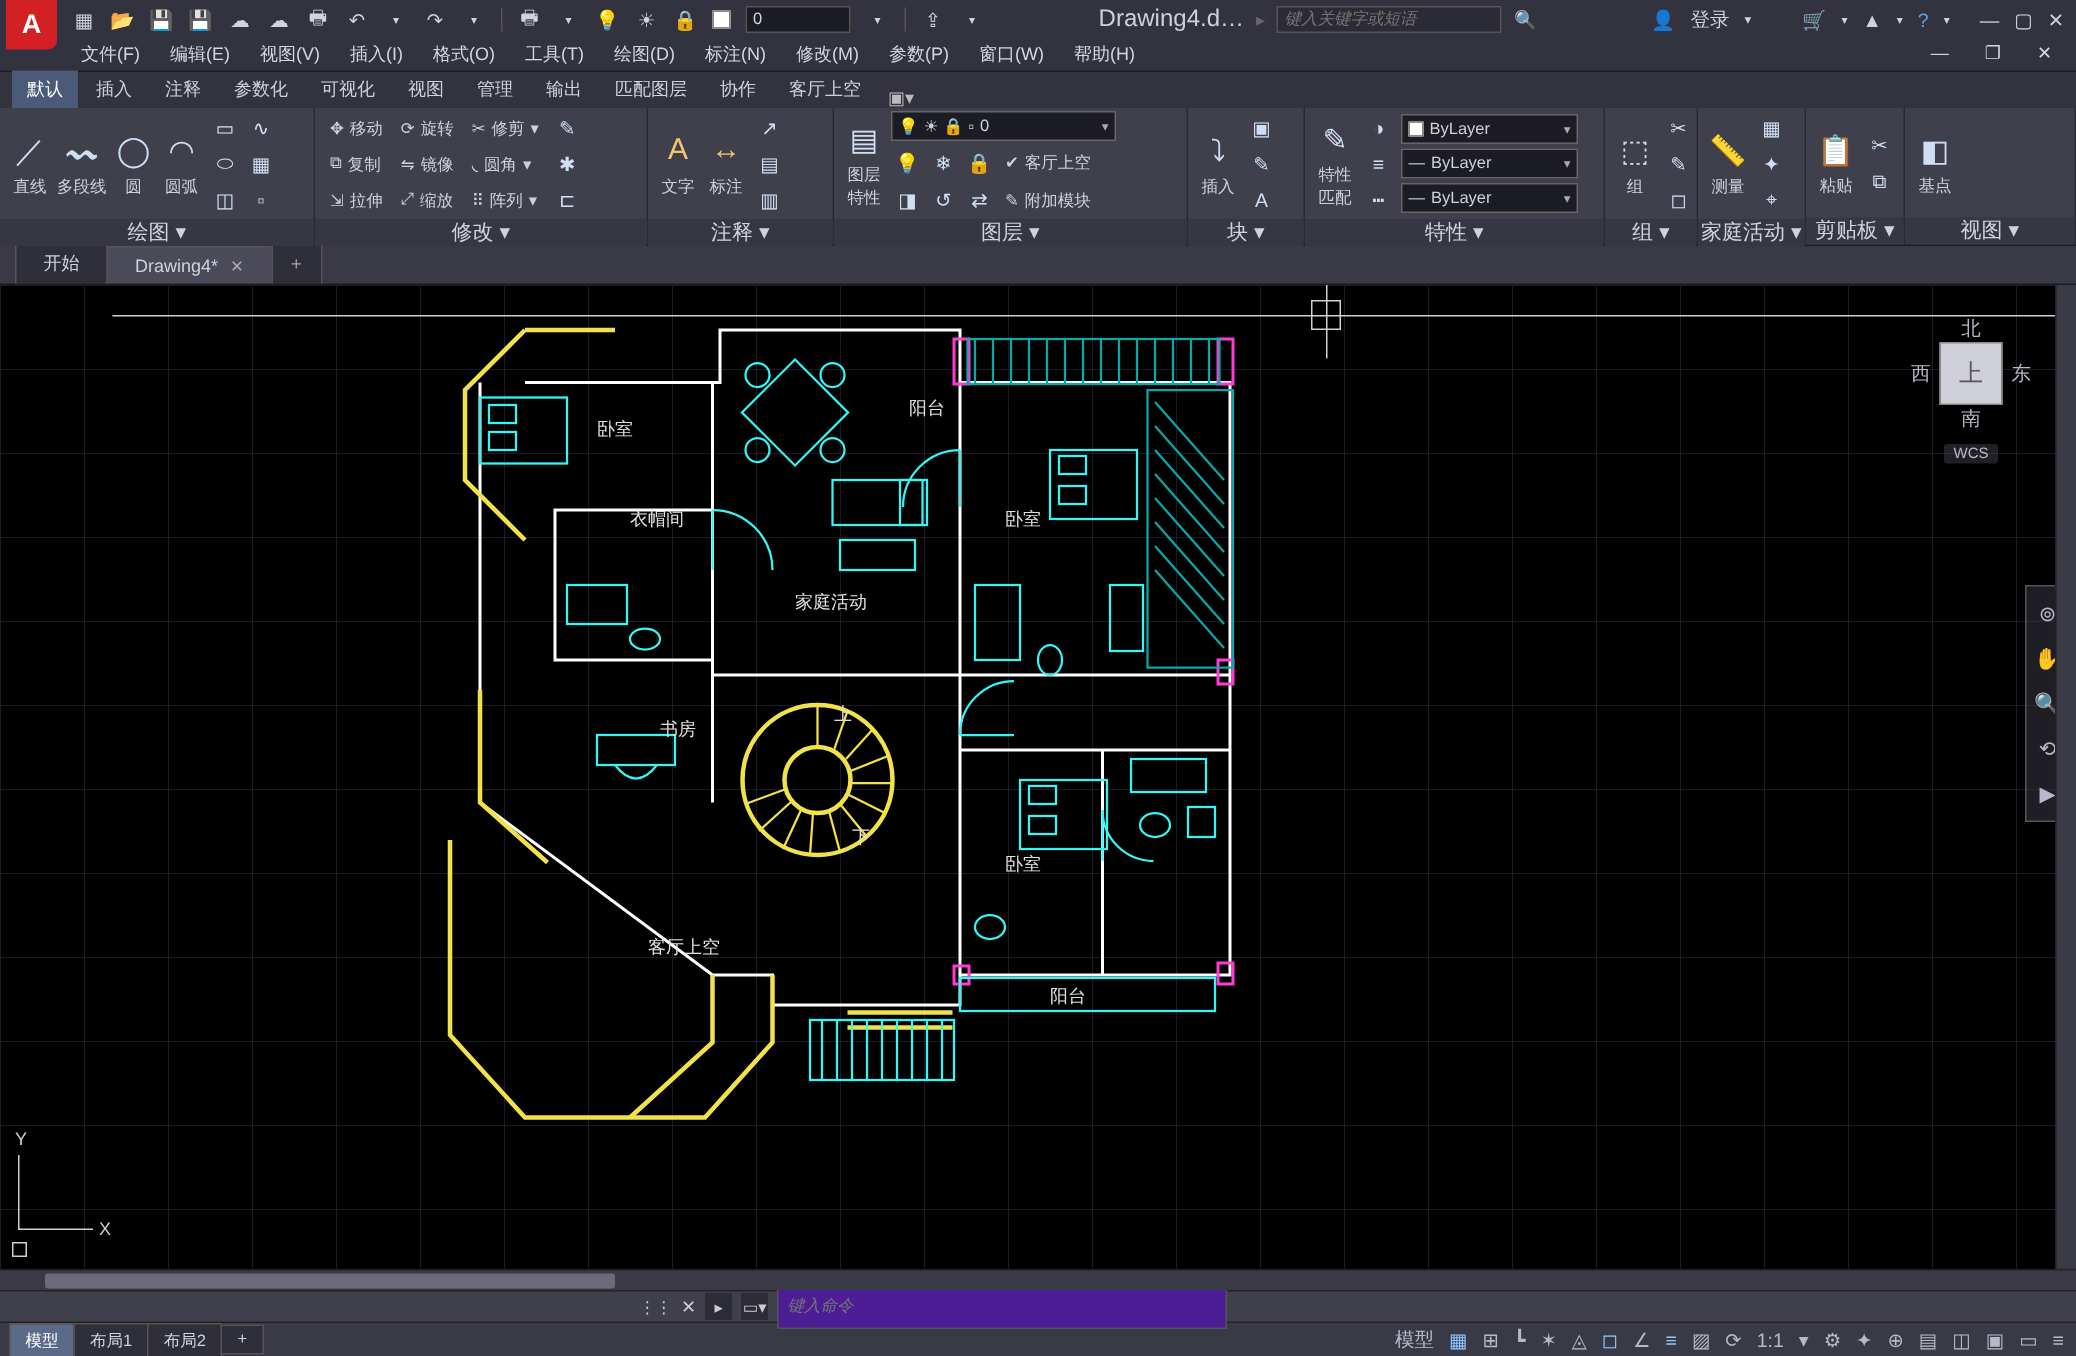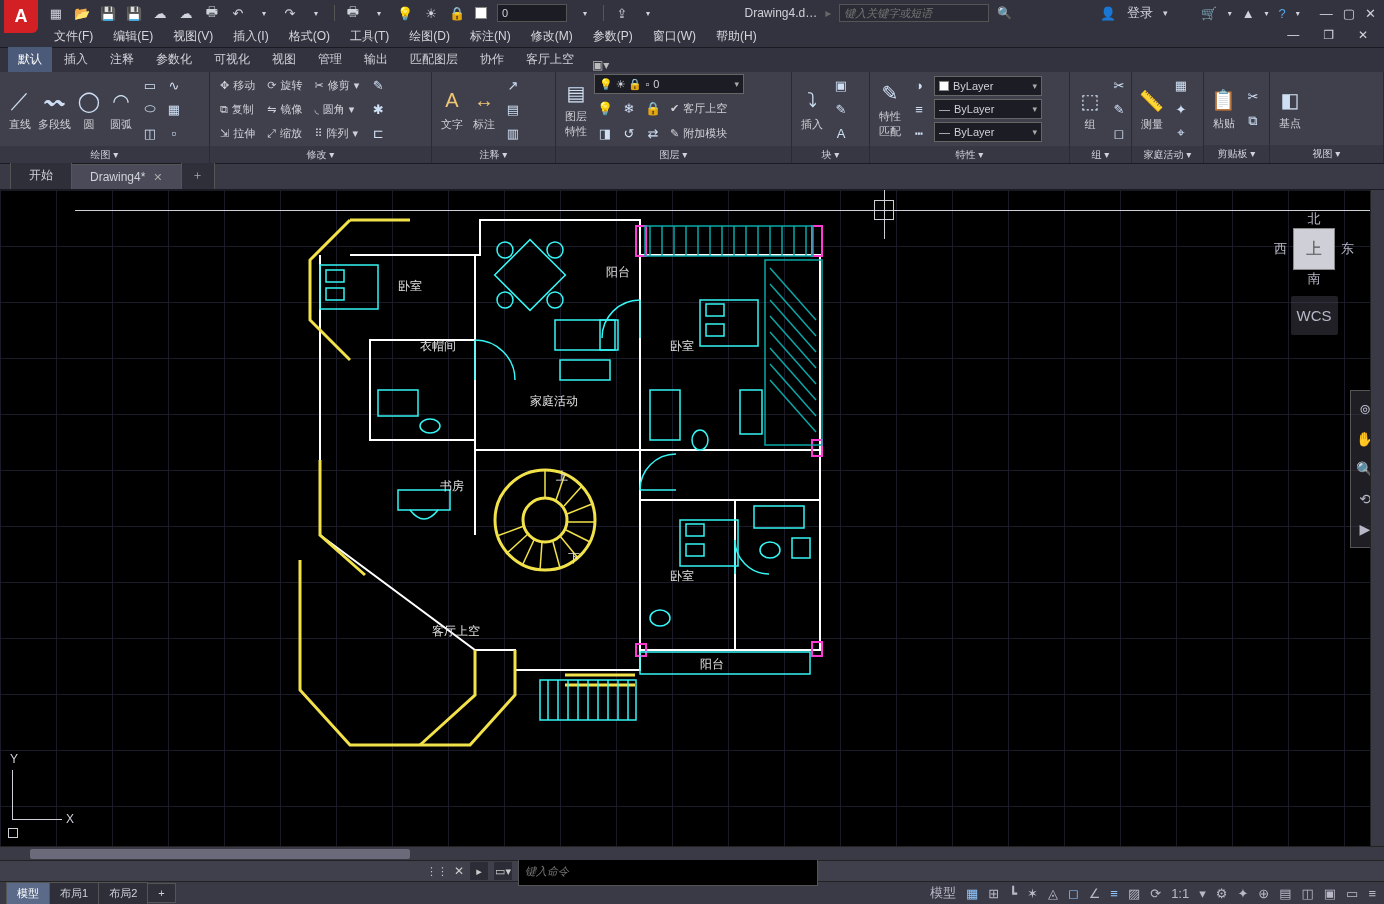--- a/index.html
+++ b/index.html
@@ -7,81 +7,81 @@
   
   .titlebar { height: 26px; background: #33333f; display: flex; align-items: center; gap: 6px; padding: 0 4px; }
   .logo { width: 34px; height: 34px; background: #d32024; color: #fff; font-weight: bold; font-size: 18px; display:flex; align-items:center; justify-content:center; border-bottom-right-radius:6px; margin-top:6px; z-index:2;}
   .qat { display: flex; align-items: center; gap: 10px; margin-left: 4px; }
   .qat .ico { width: 16px; height: 16px; display:inline-flex; align-items:center; justify-content:center; color:#cfd3da; font-size:13px; cursor:pointer;}
   .qat .sep { width:1px; height:16px; background:#555; }
   .bulb { color:#ffd24a; }
   .lock { color:#cfd3da; }
   .numbox { width:70px; height:18px; background:#1c1c24; border:1px solid #555; color:#cfd3da; padding:0 4px; font-size:11px;}
   .title-center { flex:1; display:flex; justify-content:center; align-items:center; gap:8px;}
-  .doc-title { font-size:12px; color:#d0d0d8;}
+  .doc-title { font-size:16px; color:#d0d0d8;}
   .searchbox { width:150px; height:18px; background:#2b2b35; border:1px solid #555; font-size:11px; font-style:italic; color:#888; padding:0 4px;}
   .title-right { display:flex; align-items:center; gap:10px; margin-right:4px;}
   .title-right .ico, .title-right span { font-size:13px; color:#cfd3da; cursor:pointer;}
   .winbtns { display:flex; gap:10px; margin-left:10px;}
   
   .menubar { height:22px; background:#33333f; display:flex; align-items:flex-start; gap:4px; padding-left:46px; border-bottom:1px solid #1a1a22;}
   .menubar span { padding:2px 8px; font-size:12px; color:#d5d5dc; cursor:pointer;}
   .menubar .docbtns { margin-left:auto; display:flex; gap:8px; padding-right:8px; color:#aaa; font-size:12px;}
   
   .ribtabs { height:24px; background:#33333f; display:flex; align-items:flex-end; padding-left:8px; gap:2px;}
   .ribtabs .tab { padding:4px 10px; font-size:12px; color:#d0d0d8; cursor:pointer;}
   .ribtabs .tab.active { background:#4a5a78; color:#fff;}
   .ribtabs .focus { margin-left:6px; color:#bbb;}
   
   .ribbon { height:92px; background:#40404c; display:flex; border-bottom:1px solid #1a1a22;}
   .panel { border-right:1px solid #2a2a34; display:flex; flex-direction:column; position:relative;}
   .panel .body { flex:1; display:flex; align-items:center; padding:2px 6px; gap:4px;}
-  .panel .label { height:18px; background:#373743; text-align:center; font-size:10px; color:#cfd3da; display:flex; align-items:center; justify-content:center; gap:4px;}
+  .panel .label { height:18px; background:#373743; text-align:center; font-size:14px; color:#cfd3da; display:flex; align-items:center; justify-content:center; gap:4px;}
   .vstack { display:flex; flex-direction:column; align-items:center; gap:2px; font-size:11px;}
   .bigico { width:28px; height:28px; display:flex; align-items:center; justify-content:center; font-size:20px; color:#cfe0f5;}
   .grid2 { display:grid; grid-template-columns:repeat(2,22px); grid-auto-rows:22px; gap:2px;}
   .gcol { display:flex; flex-direction:column; gap:2px;}
   .smbtn { width:22px; height:22px; background:transparent; display:flex; align-items:center; justify-content:center; color:#cfe0f5; font-size:13px; cursor:pointer;}
   .txtbtn { height:22px; display:flex; align-items:center; gap:4px; font-size:11px; color:#d0d0d8; padding:0 4px; cursor:pointer; white-space:nowrap;}
   .combo { height:20px; background:#1c1c24; border:1px solid #666; display:flex; align-items:center; font-size:11px; color:#d0d0d8; padding:0 4px; gap:4px; cursor:pointer;}
   .combo.w150 { width:150px;}
-  .combo.w110 { width:108px;}
+  .combo.w110 { width:118px;}
   .dd { font-size:9px; color:#aaa; margin-left:auto;}
   
   .filetabs { height:26px; background:#3a3a46; display:flex; align-items:flex-end; padding-left:10px; gap:0; border-bottom:1px solid #1a1a22;}
   .ftab { padding:5px 18px; font-size:12px; background:#2f2f3a; color:#cfd3da; border:1px solid #555; border-bottom:none; margin-right:-1px; display:flex; align-items:center; gap:8px; cursor:pointer;}
   .ftab.active { background:#4a4a58;}
   .ftab .x { font-size:11px; color:#aaa;}
   .ftab.add { padding:5px 10px; color:#aaa;}
   
   .canvas-wrap { position:relative; height:670px; background:#000; overflow:hidden;}
   .grid-bg { position:absolute; inset:0;
     background-image: linear-gradient(#1a1a28 1px, transparent 1px), linear-gradient(90deg, #1a1a28 1px, transparent 1px);
     background-size: 56px 56px; }
   .drawing { position:absolute; left:0; top:0;}
   .viewcube { position:absolute; right:30px; top:20px; text-align:center; color:#b8b8c8; font-size:13px;}
   .viewcube .vc-row { display:flex; align-items:center; gap:6px; justify-content:center;}
   .viewcube .cube { width:42px; height:42px; background:#cfcfd8; color:#555; display:flex; align-items:center; justify-content:center; font-size:16px; border:1px solid #888;}
-  .viewcube .wcs { margin-top:8px; font-size:15px; background:rgba(80,80,96,.4); padding:11px 6px; border-radius:2px; display:inline-block;}
+  .viewcube .wcs { margin-top:8px; font-size:10px; background:rgba(80,80,96,.4); padding:1px 6px; border-radius:2px; display:inline-block;}
   .navbar { position:absolute; right:4px; top:200px; width:30px; background:rgba(60,60,72,.5); border:1px solid #555; display:flex; flex-direction:column; align-items:center; gap:10px; padding:8px 0;}
   .navbar .nico { width:20px; height:20px; color:#b8b8c8; display:flex; align-items:center; justify-content:center; font-size:14px;}
   .ucs { position:absolute; left:12px; bottom:40px; color:#cfcfd8; font-size:12px;}
   .ucs-sq { position:absolute; left:8px; bottom:22px; width:10px; height:10px; border:1px solid #cfcfd8;}
   .scroll-h { position:absolute; left:0; right:0; bottom:0; height:14px; background:#3a3a46; border-top:1px solid #222;}
   .scroll-h .thumb { position:absolute; left:30px; top:2px; height:10px; width:380px; background:#6a6a7a; border-radius:2px;}
   .scroll-v { position:absolute; right:0; top:0; bottom:14px; width:14px; background:#3a3a46; border-left:1px solid #222;}
   .pick { position:absolute; left:874px; top:10px; width:20px; height:20px; border:1px solid #cfcfd8;}
   .pick::before,.pick::after{content:"";position:absolute;background:#cfcfd8;}
   .pick::before{left:9px; top:-18px; width:1px; height:56px;}
   .pick::after{top:9px; left:-800px; width:2200px; height:1px;}
   
   .cmdline { height:22px; background:#40404c; display:flex; align-items:center; gap:6px; padding:0 6px; border-top:1px solid #222; border-bottom:1px solid #222;}
   .cmdline .chev { font-size:11px; color:#ccc; margin-left:420px;}
   .cmdline .cmdico { width:18px; height:18px; background:#2c2c36; display:flex; align-items:center; justify-content:center; font-size:11px; color:#ccc;}
-  .cmdline input { flex:0 0 300px; height:30px; background:#000000; border:1px solid #555; font-size:11px; font-style:italic; color:#999; padding:0 6px;}
+  .cmdline input { flex:0 0 300px; height:30px; background:#4c1d95; border:1px solid #555; font-size:11px; font-style:italic; color:#999; padding:0 6px;}
   
   .status { height:22px; background:#3a3a46; display:flex; align-items:center; font-size:11px; color:#cfd3da;}
   .status .ltabs { display:flex; align-items:center; gap:0; padding-left:6px;}
   .status .ltab { padding:3px 10px; background:#2f2f3a; border:1px solid #555; margin-right:-1px; cursor:pointer;}
   .status .ltab.active { background:#5a6a88; color:#fff;}
   .status .right { margin-left:auto; display:flex; align-items:center; gap:10px; padding-right:8px;}
   .status .right .sico { font-size:13px; color:#b8b8c8; cursor:pointer;}
   .status .right .on { color:#8ec7ff;}
   .floorlabel { fill:#e0e0e0; font-size:12px; font-family:"SimSun","Microsoft YaHei"; }
 </style>

